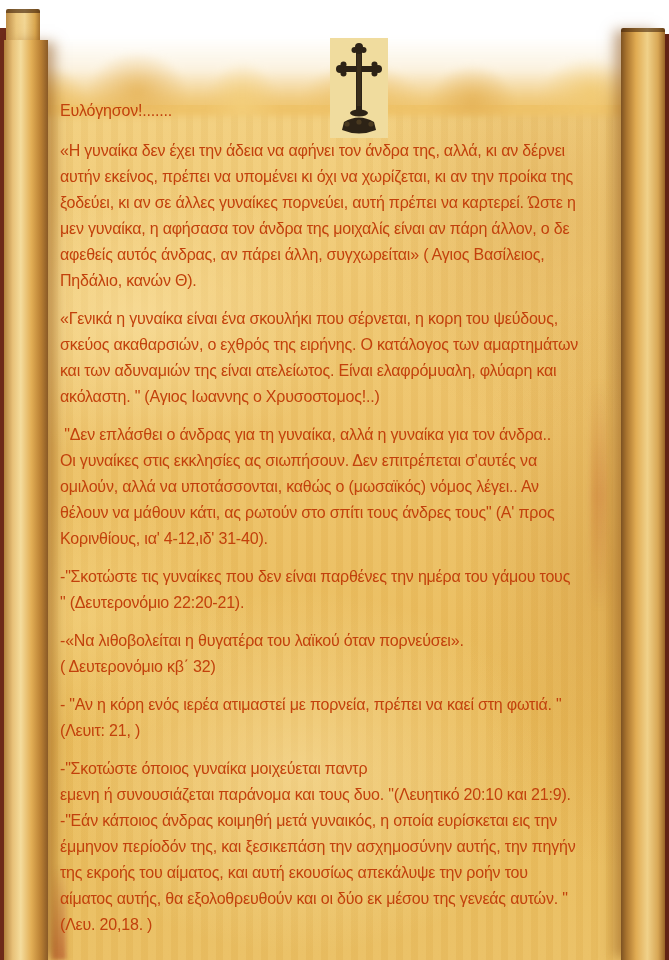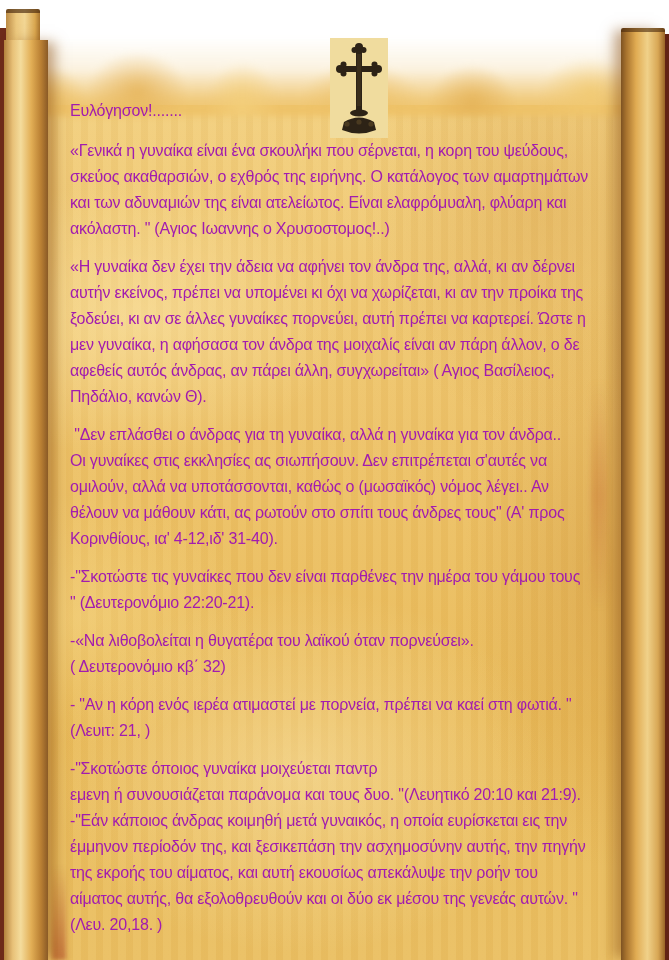--- a/index.html
+++ b/index.html
@@ -69,22 +69,22 @@
   }
 
   
   .cross-patch{
     position:absolute;left:330px;top:38px;width:58px;height:100px;z-index:4;
     background:#f0dc9e;display:flex;align-items:center;justify-content:center;
   }
 
   
   .content{
-    position:absolute;left:70px;top:98px;width:578px;z-index:5;
-    color:#a21caf;font-size:16px;line-height:26px;letter-spacing:-0.2px;
+    position:absolute;left:60px;top:98px;width:578px;z-index:5;
+    color:#c2410c;font-size:16px;line-height:26px;letter-spacing:-0.2px;
   }
   .blessing{margin:0 0 14px 0;white-space:pre-line;}
   .para{margin:0 0 12px 0;white-space:pre-line;}
   .para:nth-of-type(8){margin-bottom:0;}  
 </style>
 </head>
 <body>
 
 <div class="scroll">
 
@@ -123,30 +123,30 @@
         <path d="M13 82 Q28 73 43 82 L45 90 Q28 97 11 90 Z"></path>
         <circle cx="16" cy="84" r="2.6" fill="#4a3a20"></circle>
         <circle cx="28" cy="82" r="2.6" fill="#4a3a20"></circle>
         <circle cx="40" cy="84" r="2.6" fill="#4a3a20"></circle>
       </g>
     </svg>
   </div>
 
   <div class="content">
     <div class="blessing">Ευλόγησον!.......</div>
-    <div class="para">«Γενικά η γυναίκα είναι ένα σκουλήκι που σέρνεται, η κορη του ψεύδους,
-σκεύος ακαθαρσιών, ο εχθρός της ειρήνης. Ο κατάλογος των αμαρτημάτων
-και των αδυναμιών της είναι ατελείωτος. Είναι ελαφρόμυαλη, φλύαρη και
-ακόλαστη. " (Αγιος Ιωαννης ο Χρυσοστομος!..)</div>
     <div class="para">«Η γυναίκα δεν έχει την άδεια να αφήνει τον άνδρα της, αλλά, κι αν δέρνει
 αυτήν εκείνος, πρέπει να υπομένει κι όχι να χωρίζεται, κι αν την προίκα της
 ξοδεύει, κι αν σε άλλες γυναίκες πορνεύει, αυτή πρέπει να καρτερεί. Ώστε η
 μεν γυναίκα, η αφήσασα τον άνδρα της μοιχαλίς είναι αν πάρη άλλον, ο δε
 αφεθείς αυτός άνδρας, αν πάρει άλλη, συγχωρείται» ( Αγιος Βασίλειος,
 Πηδάλιο, κανών Θ).</div>
+    <div class="para">«Γενικά η γυναίκα είναι ένα σκουλήκι που σέρνεται, η κορη του ψεύδους,
+σκεύος ακαθαρσιών, ο εχθρός της ειρήνης. Ο κατάλογος των αμαρτημάτων
+και των αδυναμιών της είναι ατελείωτος. Είναι ελαφρόμυαλη, φλύαρη και
+ακόλαστη. " (Αγιος Ιωαννης ο Χρυσοστομος!..)</div>
     <div class="para">&nbsp;"Δεν επλάσθει ο άνδρας για τη γυναίκα, αλλά η γυναίκα για τον άνδρα..
 Οι γυναίκες στις εκκλησίες ας σιωπήσουν. Δεν επιτρέπεται σ'αυτές να
 ομιλούν, αλλά να υποτάσσονται, καθώς ο (μωσαϊκός) νόμος λέγει.. Αν
 θέλουν να μάθουν κάτι, ας ρωτούν στο σπίτι τους άνδρες τους" (Α' προς
 Κορινθίους, ια' 4-12,ιδ' 31-40).</div>
     <div class="para">-"Σκοτώστε τις γυναίκες που δεν είναι παρθένες την ημέρα του γάμου τους
 " (Δευτερονόμιο 22:20-21).</div>
     <div class="para">-«Να λιθοβολείται η θυγατέρα του λαϊκού όταν πορνεύσει».
 ( Δευτερονόμιο κβ΄ 32)</div>
     <div class="para">- "Αν η κόρη ενός ιερέα ατιμαστεί με πορνεία, πρέπει να καεί στη φωτιά. "

